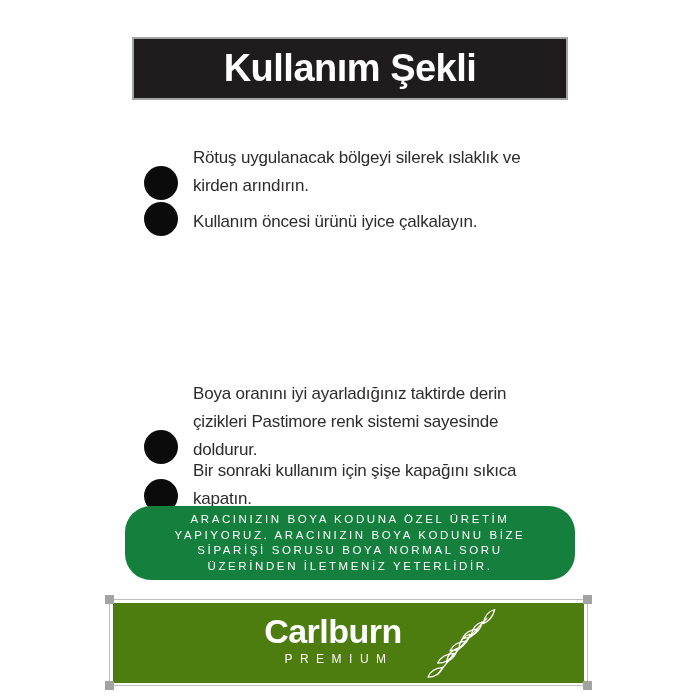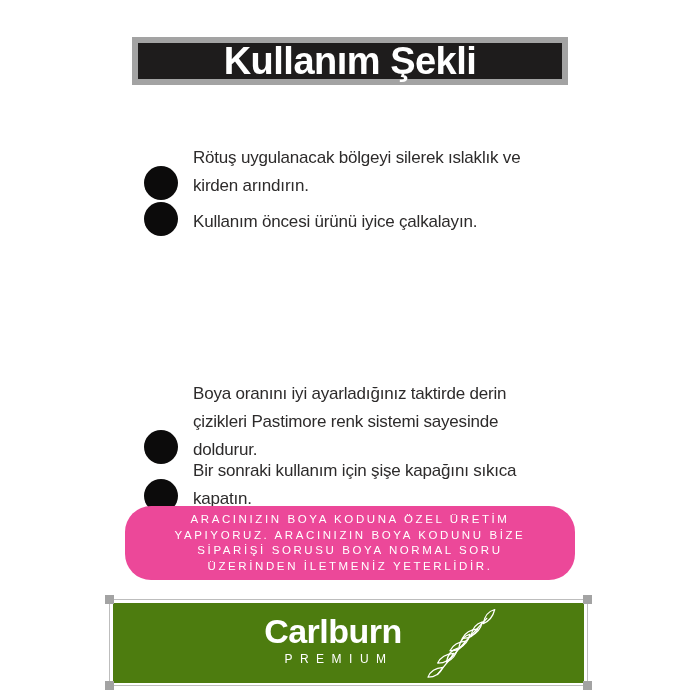--- a/index.html
+++ b/index.html
@@ -8,23 +8,23 @@
     background: #ffffff;
     font-family: "Liberation Sans", "DejaVu Sans", sans-serif;
     position: relative;
     overflow: hidden;
   }
   .canvas { position: absolute; inset: 0; }
 
   
   .header-bar {
     position: absolute; left: 132px; top: 37px;
-    width: 436px; height: 48px;
+    width: 436px; height: 63px;
     background: #1e1c1c;
-    border: 6px solid #a3a3a3;
+    border: 2px solid #a3a3a3;
     box-sizing: border-box;
     display: flex; align-items: center; justify-content: center;
   }
   .header-title {
     color: #ffffff; font-size: 38px; font-weight: bold;
     letter-spacing: -0.5px; white-space: nowrap;
   }
 
   
   .instr-row {
@@ -44,21 +44,21 @@
   .row-1 { top: 144px; }
   .row-2 { top: 200px; }
   .row-3 { top: 244px; }
   .row-4 { top: 380px; }
   .row-5 { top: 457px; }
 
   
   .notice-banner {
     position: absolute; left: 125px; top: 506px;
     width: 450px; height: 74px;
-    background: #ec4899; border-radius: 26px;
+    background: #15803d; border-radius: 26px;
     box-sizing: border-box;
     display: flex; flex-direction: column;
     align-items: center; justify-content: center;
     padding: 0 10px;
   }
   .notice-line {
     color: #ffffff; font-size: 11.5px; line-height: 15.5px;
     letter-spacing: 2.6px; text-align: center; white-space: nowrap;
   }
 

